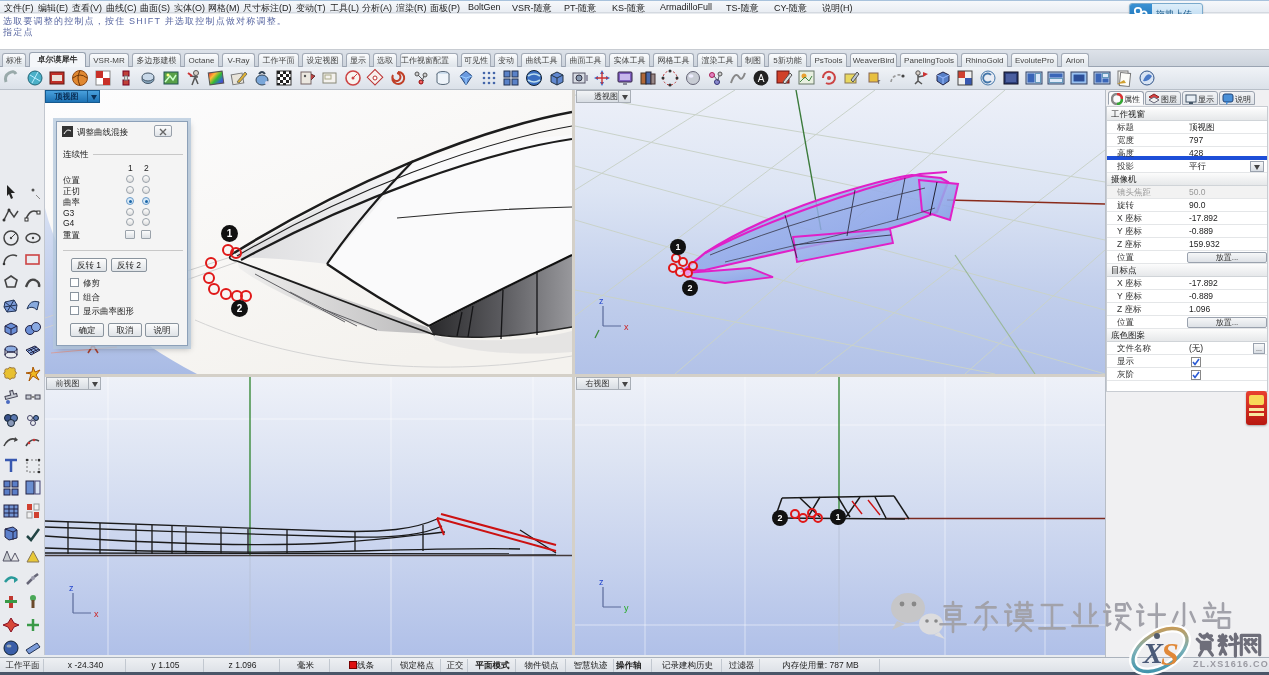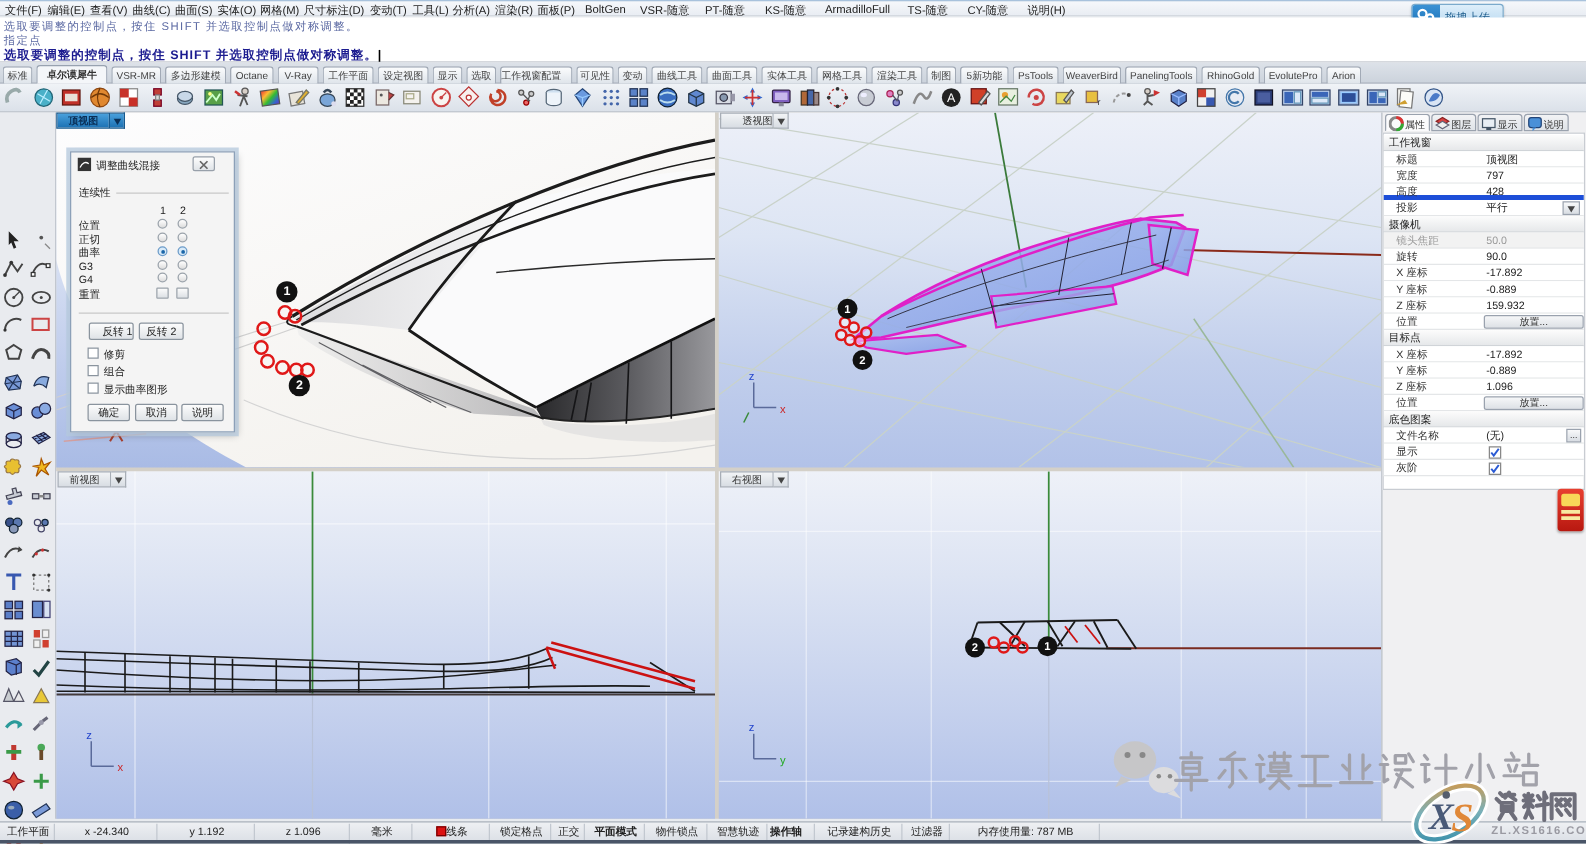--- a/index.html
+++ b/index.html
@@ -36,21 +36,20 @@
     <div class="abs" style="left:0;top:0;width:22px;height:17px;background:linear-gradient(#3b92d4,#1a72b8);border-radius:2px 0 0 2px"><svg width="22" height="17" viewBox="0 0 22 17">
         <circle cx="8" cy="7" r="3.2" fill="none" stroke="#fff" stroke-width="1.8"></circle>
         <circle cx="14" cy="10" r="2.6" fill="none" stroke="#fff" stroke-width="1.8"></circle>
         <circle cx="8" cy="12" r="2.2" fill="none" stroke="#fff" stroke-width="1.6"></circle>
       </svg></div>
     <span class="abs" style="left:26px;top:4px;font-size:9px;color:#1a5a8a">拖拽上传</span>
   </div>
 <div class="abs" style="left:0;top:14px;width:1269px;height:36px;background:#fff;border-bottom:1px solid #c8ccd2">
     <div class="abs" style="left:3px;top:1px;font-size:9px;color:#5a68a2" class2="cjk"><span class="cjk">选取要调整的控制点，按住 SHIFT 并选取控制点做对称调整。</span></div>
     <div class="abs" style="left:3px;top:12px;font-size:9px;color:#5a68a2"><span class="cjk">指定点</span></div>
-    <div class="abs" style="left:3px;top:23px;font-size:10px;font-weight:bold;color:#1c1c90"><span class="cjk2">选取要调整的控制点，按住 SHIFT 并选取控制点做对称调整。</span><span style="color:#000">|</span></div>
   </div>
 <div class="abs" style="left:0;top:50px;width:1269px;height:17px;background:linear-gradient(#dde2e9,#ccd3dc);border-bottom:1px solid #9aa4b2;font-size:8px;color:#333;white-space:nowrap">
     <span class="abs" style="left:2px;top:3px;width:24px;height:14px;background:linear-gradient(#fbfcfd,#dee4ea);border:1px solid #a2aab6;border-bottom:none;border-radius:3px 3px 0 0;text-align:center;line-height:13px;color:#444">标准</span>
     <span class="abs" style="left:29px;top:2px;width:57px;height:15px;background:#f4f6f9;border:1px solid #98a2b0;border-bottom:none;border-radius:3px 3px 0 0;text-align:center;font-weight:bold;line-height:14px">卓尔谟犀牛</span>
     <span class="abs" style="left:89px;top:3px;width:40px;height:14px;background:linear-gradient(#fbfcfd,#dee4ea);border:1px solid #a2aab6;border-bottom:none;border-radius:3px 3px 0 0;text-align:center;line-height:13px;color:#444">VSR-MR</span>
     <span class="abs" style="left:132px;top:3px;width:49px;height:14px;background:linear-gradient(#fbfcfd,#dee4ea);border:1px solid #a2aab6;border-bottom:none;border-radius:3px 3px 0 0;text-align:center;line-height:13px;color:#444">多边形建模</span>
     <span class="abs" style="left:184px;top:3px;width:35px;height:14px;background:linear-gradient(#fbfcfd,#dee4ea);border:1px solid #a2aab6;border-bottom:none;border-radius:3px 3px 0 0;text-align:center;line-height:13px;color:#444">Octane</span>
     <span class="abs" style="left:222px;top:3px;width:33px;height:14px;background:linear-gradient(#fbfcfd,#dee4ea);border:1px solid #a2aab6;border-bottom:none;border-radius:3px 3px 0 0;text-align:center;line-height:13px;color:#444">V-Ray</span>
     <span class="abs" style="left:258px;top:3px;width:41px;height:14px;background:linear-gradient(#fbfcfd,#dee4ea);border:1px solid #a2aab6;border-bottom:none;border-radius:3px 3px 0 0;text-align:center;line-height:13px;color:#444">工作平面</span>
     <span class="abs" style="left:302px;top:3px;width:41px;height:14px;background:linear-gradient(#fbfcfd,#dee4ea);border:1px solid #a2aab6;border-bottom:none;border-radius:3px 3px 0 0;text-align:center;line-height:13px;color:#444">设定视图</span>
@@ -823,36 +822,36 @@
     <span class="abs" style="left:6px;top:86px">G3</span>
     <div class="abs" style="left:69px;top:86px;width:8px;height:8px;border:1px solid #9aa2aa;border-radius:50%;background:linear-gradient(#fff,#ddd)"></div>
     <div class="abs" style="left:85px;top:86px;width:8px;height:8px;border:1px solid #9aa2aa;border-radius:50%;background:linear-gradient(#fff,#ddd)"></div>
     <span class="abs" style="left:6px;top:96px">G4</span>
     <div class="abs" style="left:69px;top:96px;width:8px;height:8px;border:1px solid #9aa2aa;border-radius:50%;background:linear-gradient(#fff,#ddd)"></div>
     <div class="abs" style="left:85px;top:96px;width:8px;height:8px;border:1px solid #9aa2aa;border-radius:50%;background:linear-gradient(#fff,#ddd)"></div>
     <span class="abs" style="left:6px;top:108px">重置</span>
     <div class="abs" style="left:68px;top:108px;width:10px;height:9px;background:linear-gradient(#fbfbfb,#dde1e5);border:1px solid #9aa2aa;border-radius:1px"></div>
     <div class="abs" style="left:84px;top:108px;width:10px;height:9px;background:linear-gradient(#fbfbfb,#dde1e5);border:1px solid #9aa2aa;border-radius:1px"></div>
     <div class="abs" style="left:6px;top:128px;width:120px;height:1px;background:#c8c8c8"></div>
-    <div class="abs" style="left:14px;top:136px;width:36px;height:14px;background:linear-gradient(#fcfcfc,#dfe3e7);border:1px solid #8a949e;border-radius:2px;text-align:right;line-height:13px">反转 1</div>
+    <div class="abs" style="left:14px;top:136px;width:36px;height:14px;background:linear-gradient(#fcfcfc,#dfe3e7);border:1px solid #8a949e;border-radius:2px;text-align:center;line-height:13px">反转 1</div>
     <div class="abs" style="left:54px;top:136px;width:36px;height:14px;background:linear-gradient(#fcfcfc,#dfe3e7);border:1px solid #8a949e;border-radius:2px;text-align:center;line-height:13px">反转 2</div>
     <div class="abs" style="left:13px;top:156px;width:9px;height:9px;background:#fff;border:1px solid #8a949e"></div>
     <span class="abs" style="left:26px;top:156px">修剪</span>
     <div class="abs" style="left:13px;top:170px;width:9px;height:9px;background:#fff;border:1px solid #8a949e"></div>
     <span class="abs" style="left:26px;top:170px">组合</span>
     <div class="abs" style="left:13px;top:184px;width:9px;height:9px;background:#fff;border:1px solid #8a949e"></div>
     <span class="abs" style="left:26px;top:184px">显示曲率图形</span>
     <div class="abs" style="left:13px;top:201px;width:34px;height:14px;background:linear-gradient(#fcfcfc,#dfe3e7);border:1px solid #8a949e;border-radius:2px;text-align:center;line-height:13px">确定</div>
     <div class="abs" style="left:51px;top:201px;width:34px;height:14px;background:linear-gradient(#fcfcfc,#dfe3e7);border:1px solid #8a949e;border-radius:2px;text-align:center;line-height:13px">取消</div>
     <div class="abs" style="left:88px;top:201px;width:34px;height:14px;background:linear-gradient(#fcfcfc,#dfe3e7);border:1px solid #8a949e;border-radius:2px;text-align:center;line-height:13px">说明</div>
   </div>
 <div class="abs" style="left:0;top:657px;width:1269px;height:15px;background:linear-gradient(#eef0f3,#dde1e7);border-top:1px solid #aab2bc;font-size:8.5px;color:#222">
     <div class="abs" style="left:2px;top:1px;width:42px;height:13px;border-right:1px solid #c2c8d0;text-align:center;line-height:13px;white-space:nowrap;overflow:hidden">工作平面</div>
     <div class="abs" style="left:46px;top:1px;width:80px;height:13px;border-right:1px solid #c2c8d0;text-align:center;line-height:13px;white-space:nowrap;overflow:hidden">x  -24.340</div>
-    <div class="abs" style="left:128px;top:1px;width:76px;height:13px;border-right:1px solid #c2c8d0;text-align:center;line-height:13px;white-space:nowrap;overflow:hidden">y  1.192</div>
+    <div class="abs" style="left:128px;top:1px;width:76px;height:13px;border-right:1px solid #c2c8d0;text-align:center;line-height:13px;white-space:nowrap;overflow:hidden">y  1.105</div>
     <div class="abs" style="left:206px;top:1px;width:74px;height:28px;border-right:1px solid #c2c8d0;text-align:center;line-height:13px;white-space:nowrap;overflow:hidden">z  1.096</div>
     <div class="abs" style="left:282px;top:1px;width:48px;height:13px;border-right:1px solid #c2c8d0;text-align:center;line-height:13px;white-space:nowrap;overflow:hidden">毫米</div>
     <div class="abs" style="left:332px;top:1px;width:60px;height:13px;border-right:1px solid #c2c8d0;text-align:center;line-height:13px;white-space:nowrap;overflow:hidden"><span style="display:inline-block;width:8px;height:8px;background:#dd1111;border:1px solid #700;vertical-align:-1px"></span>线条</div>
     <div class="abs" style="left:394px;top:1px;width:47px;height:13px;border-right:1px solid #c2c8d0;text-align:center;line-height:13px;white-space:nowrap;overflow:hidden">锁定格点</div>
     <div class="abs" style="left:443px;top:1px;width:25px;height:13px;border-right:1px solid #c2c8d0;text-align:center;line-height:13px;white-space:nowrap;overflow:hidden">正交</div>
     <div class="abs" style="left:470px;top:1px;width:46px;height:13px;border-right:1px solid #c2c8d0;text-align:center;line-height:13px;font-weight:bold;white-space:nowrap;overflow:hidden">平面模式</div>
     <div class="abs" style="left:518px;top:1px;width:48px;height:13px;border-right:1px solid #c2c8d0;text-align:center;line-height:13px;white-space:nowrap;overflow:hidden">物件锁点</div>
     <div class="abs" style="left:568px;top:1px;width:46px;height:13px;border-right:1px solid #c2c8d0;text-align:center;line-height:13px;white-space:nowrap;overflow:hidden">智慧轨迹</div>
     <div class="abs" style="left:616px;top:1px;width:36px;height:13px;border-right:1px solid #c2c8d0;text-align:left;line-height:13px;font-weight:bold;white-space:nowrap;overflow:hidden">操作轴</div>
     <div class="abs" style="left:654px;top:1px;width:68px;height:13px;border-right:1px solid #c2c8d0;text-align:center;line-height:13px;white-space:nowrap;overflow:hidden">记录建构历史</div>

